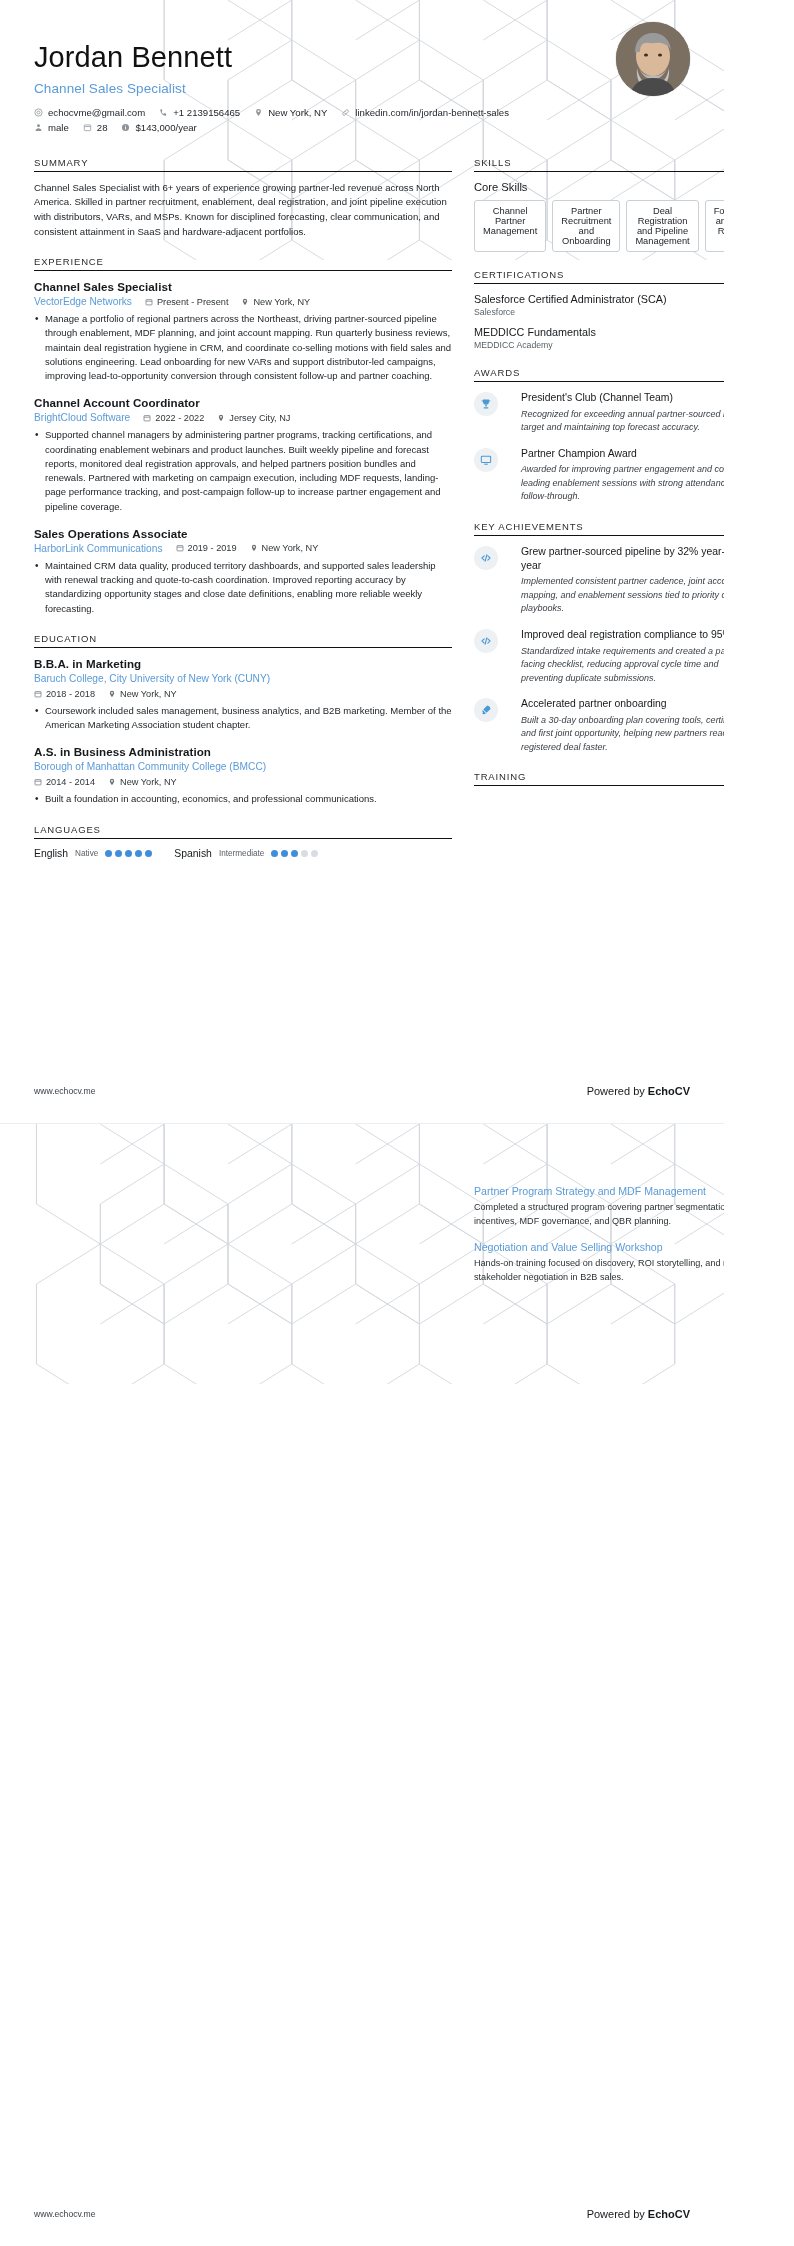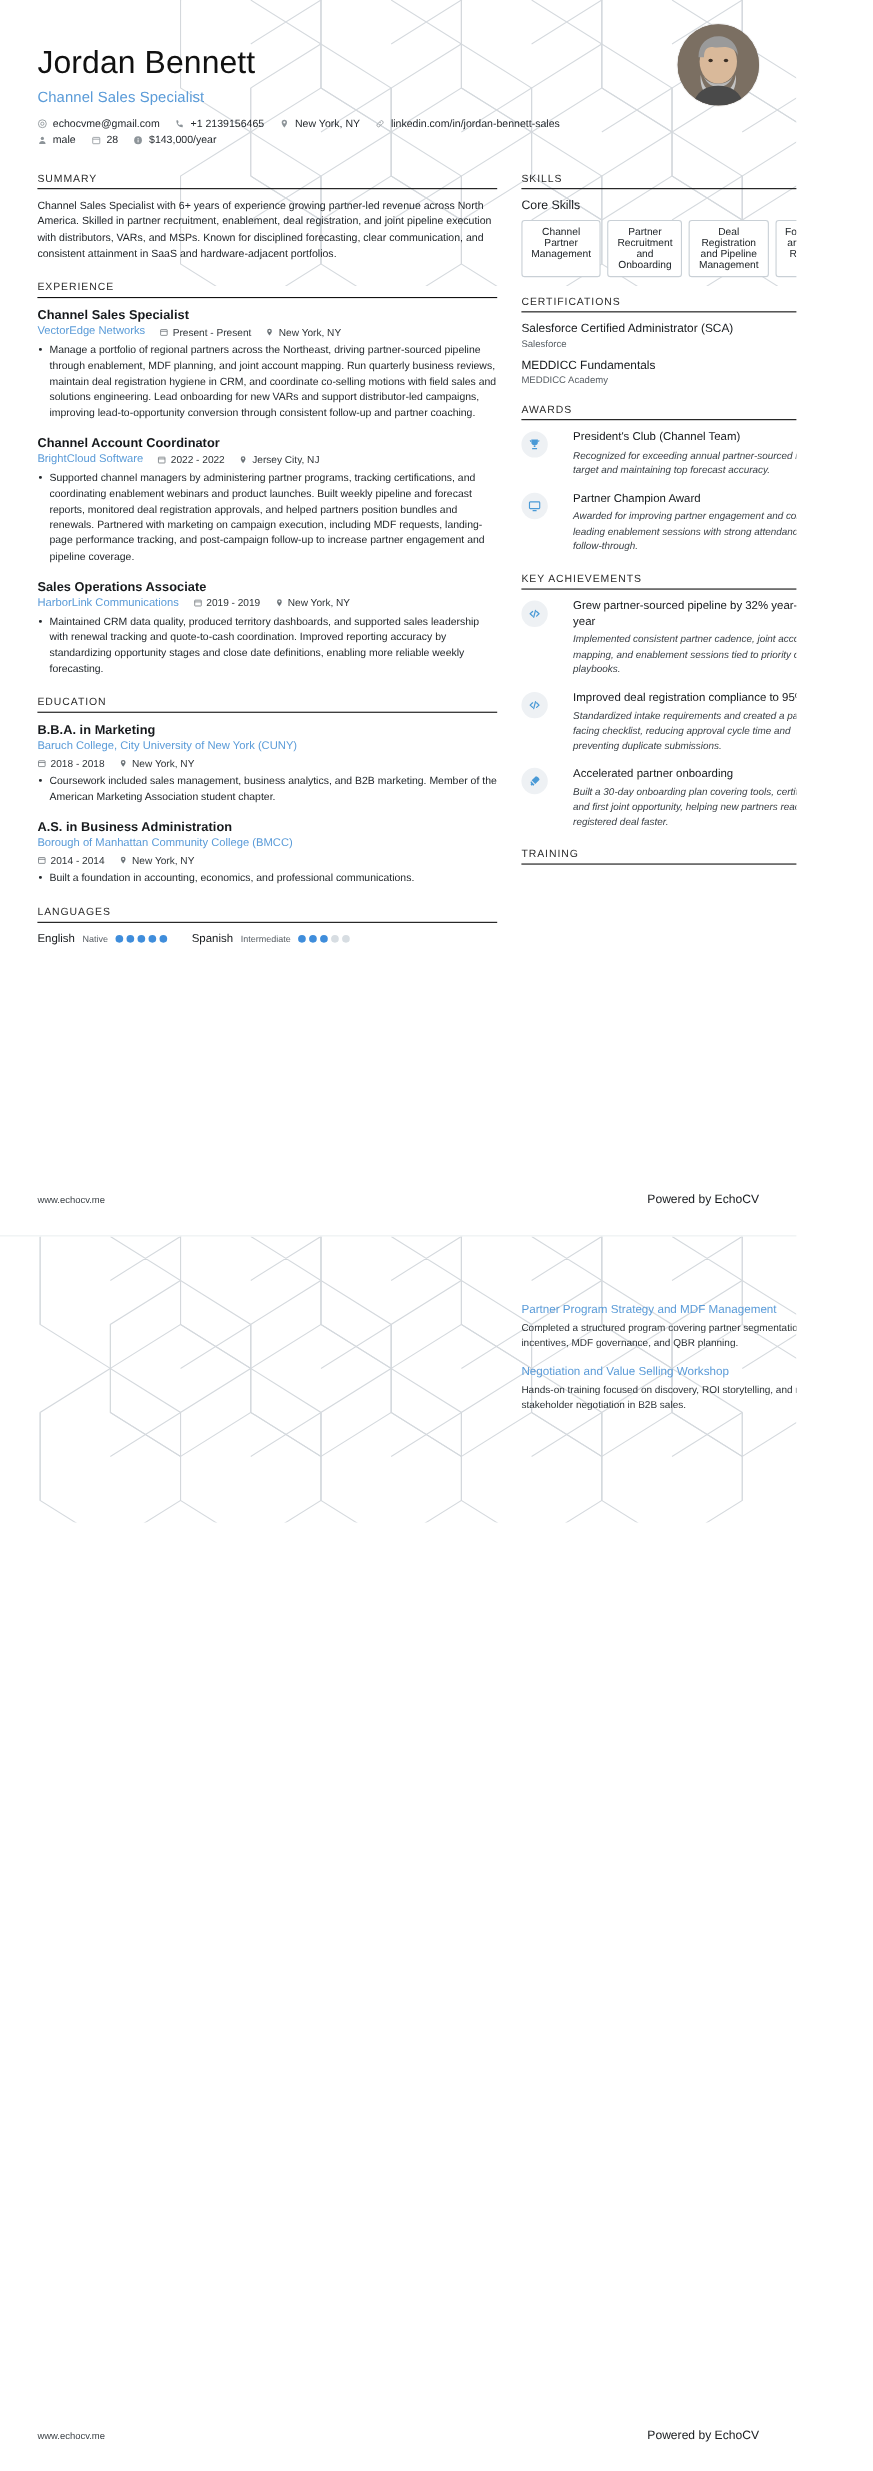--- a/index.html
+++ b/index.html
@@ -203,21 +203,21 @@
     position: absolute;
     left: 34px; right: 34px;
     bottom: 26px;
     display: flex;
     align-items: center;
     justify-content: space-between;
     z-index: 3;
   }
   .footer-left { font-size: 8.6px; color: #3c4247; }
   .footer-right { font-size: 11px; color: #16191c; }
-  .footer-right b { font-weight: 400; }
+  .footer-right b { font-weight: 700; }
   .p2-top { padding-top: 46px; }
 </style>
 </head>
 <body>
 
 <div class="page">
 
   <div class="pattern">
     <svg viewBox="0 0 794 260" preserveAspectRatio="none" xmlns="http://www.w3.org/2000/svg">
       <g stroke="#c6ccd2" stroke-width="1" fill="none">

